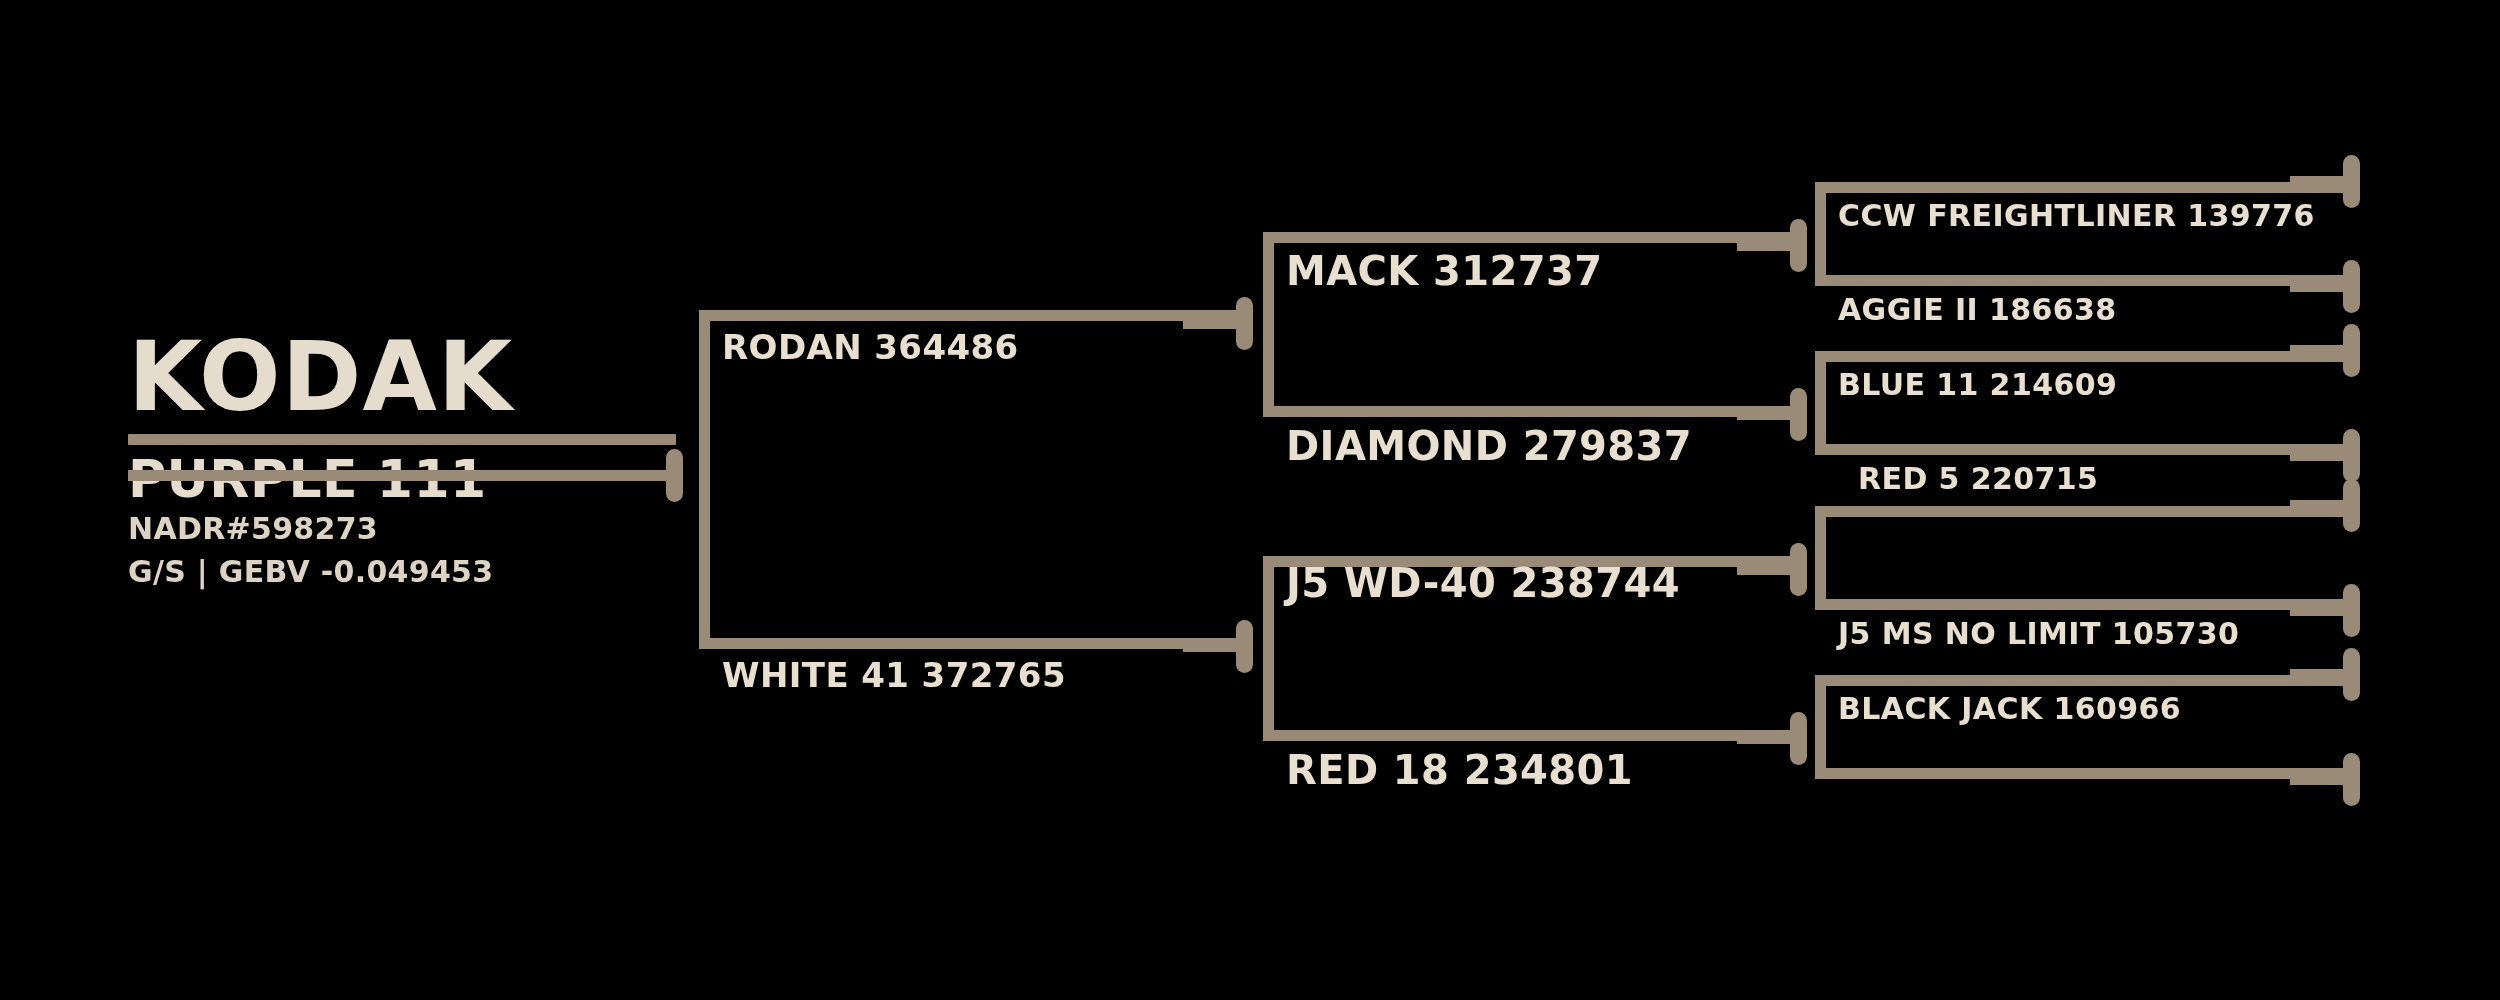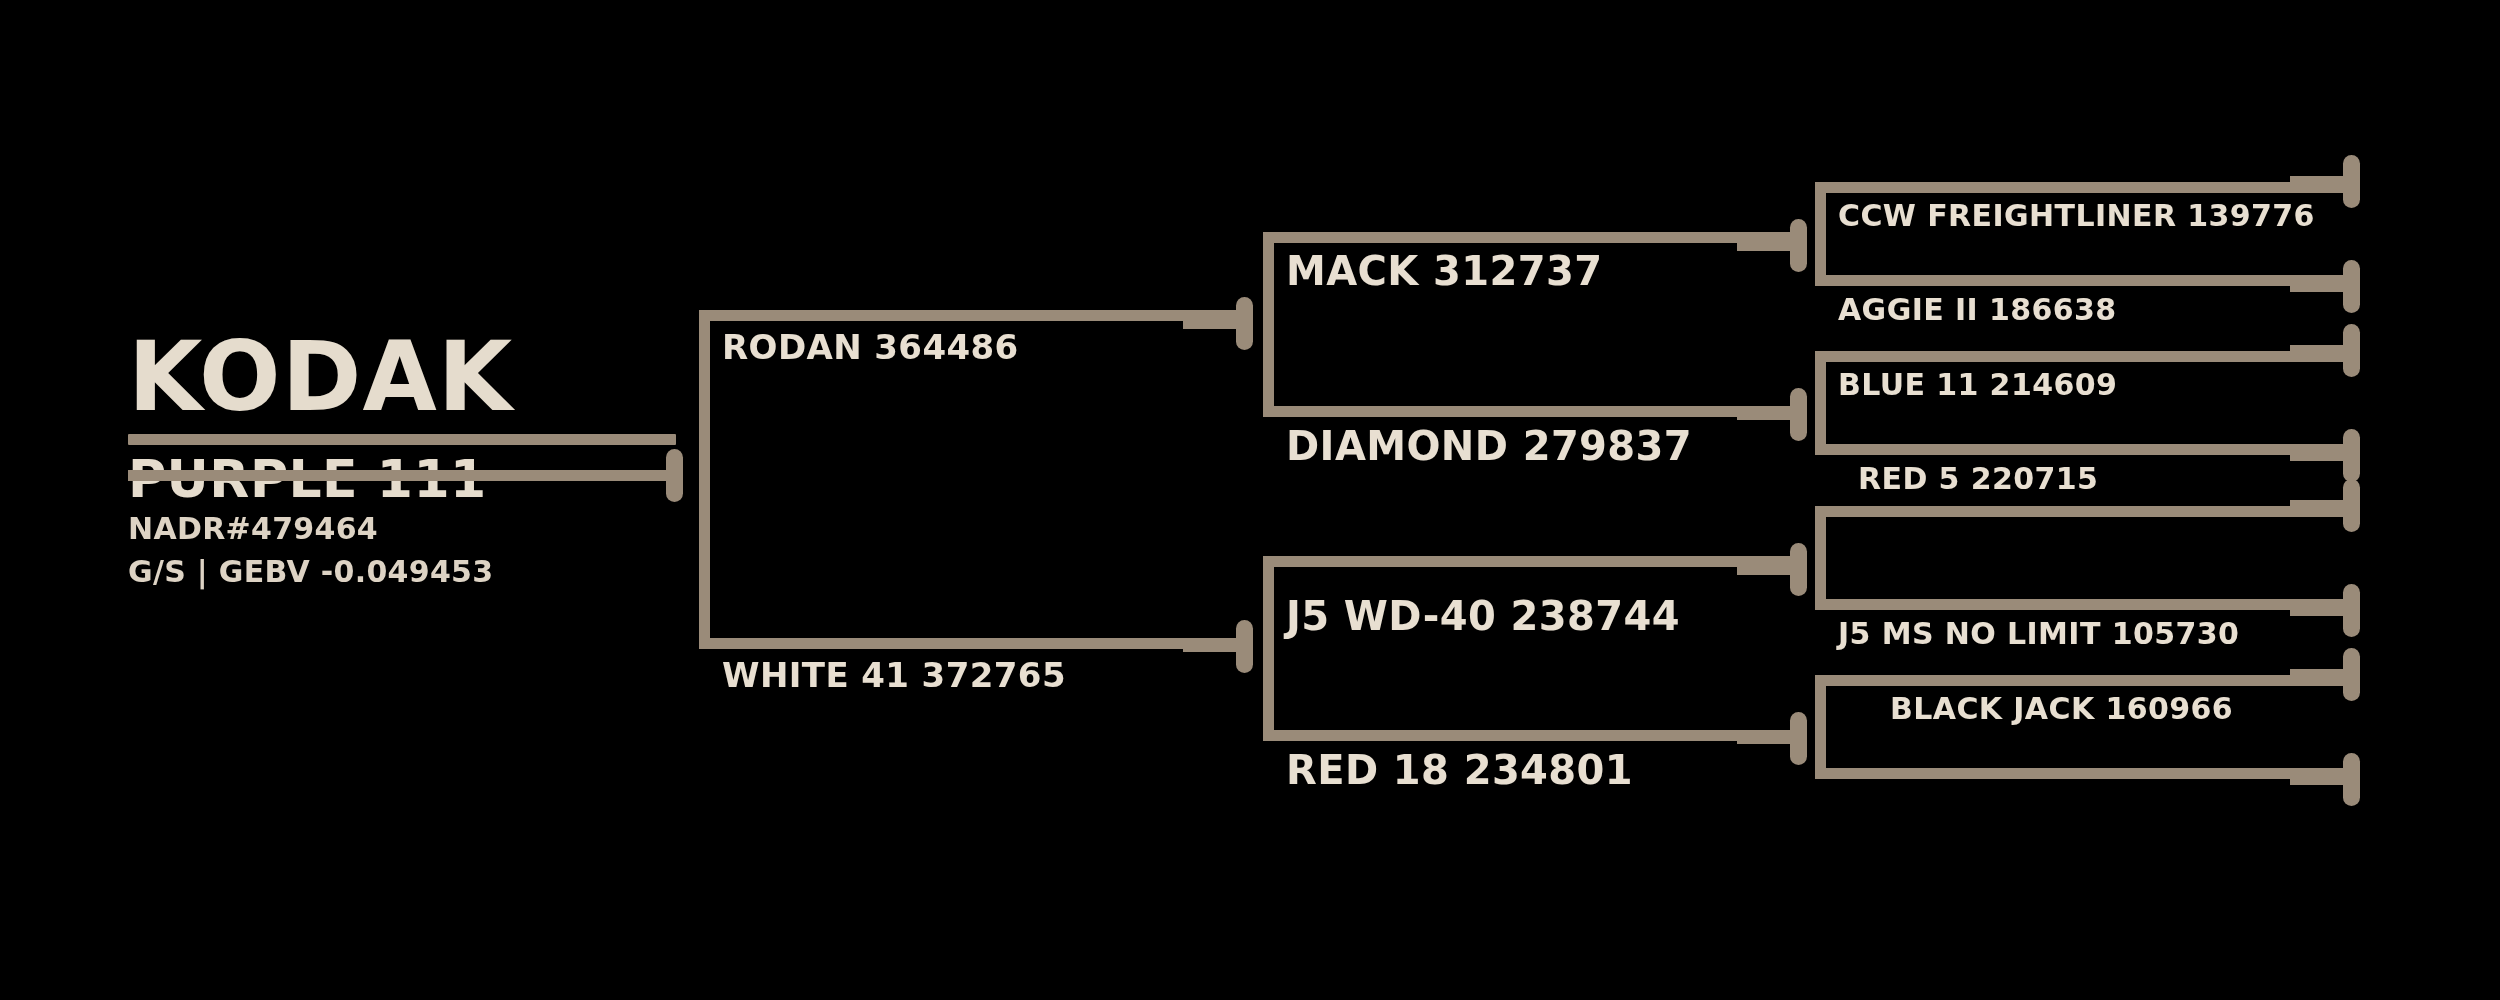--- a/index.html
+++ b/index.html
@@ -106,21 +106,21 @@
 </style>
 </head>
 <body>
 
 <div id="pedigree">
 
   <div class="root-block">
     <div class="root-name">KODAK</div>
     <div class="root-rule"></div>
     <div class="root-sub">PURPLE 111</div>
-    <div class="root-meta">NADR#479464</div>
+    <div class="root-meta">NADR#598273</div>
     <div class="root-meta">G/S | GEBV -0.049453</div>
   </div>
 
   <div class="stem" style="left:128px; top:470px; width:547px;"></div>
   <div class="cap" style="left:666px; top:449px; height:53px;"></div>
 
   <div class="bracket" style="left:699px; top:310px; width:540px; height:339px;"></div>
 
   <div class="ped-name g1-name" style="left:722px; top:327px;">RODAN 364486</div>
 
@@ -133,21 +133,21 @@
   <div class="cap" style="left:1236px; top:620px; height:53px;"></div>
 
   <div class="bracket" style="left:1263px; top:232px; width:530px; height:185px;"></div>
 
   <div class="ped-name g2-name" style="left:1286px; top:248px;">MACK 312737</div>
 
   <div class="ped-name g2-name" style="left:1286px; top:423px;">DIAMOND 279837</div>
 
   <div class="bracket" style="left:1263px; top:556px; width:530px; height:185px;"></div>
 
-  <div class="ped-name g2-name" style="left:1286px; top:593px;">J5 WD-40 238744</div>
+  <div class="ped-name g2-name" style="left:1286px; top:560px;">J5 WD-40 238744</div>
 
   <div class="ped-name g2-name" style="left:1286px; top:747px;">RED 18 234801</div>
 
   <div class="stem" style="left:1737px; top:240px; width:62px;"></div>
   <div class="cap" style="left:1790px; top:219px; height:53px;"></div>
 
   <div class="stem" style="left:1737px; top:409px; width:62px;"></div>
   <div class="cap" style="left:1790px; top:388px; height:53px;"></div>
 
   <div class="stem" style="left:1737px; top:564px; width:62px;"></div>
@@ -173,19 +173,19 @@
   <div class="cap" style="left:2343px; top:429px; height:53px;"></div>
 
   <div class="bracket" style="left:1815px; top:506px; width:532px; height:104px;"></div>
   <div class="ped-name g3-name" style="left:1838px; top:616px;">J5 MS NO LIMIT 105730</div>
   <div class="stem" style="left:2290px; top:500px; width:62px;"></div>
   <div class="cap" style="left:2343px; top:479px; height:53px;"></div>
   <div class="stem" style="left:2290px; top:605px; width:62px;"></div>
   <div class="cap" style="left:2343px; top:584px; height:53px;"></div>
 
   <div class="bracket" style="left:1815px; top:675px; width:532px; height:104px;"></div>
-  <div class="ped-name g3-name" style="left:1890px; top:691px;">BLACK JACK 160966</div>
+  <div class="ped-name g3-name" style="left:1838px; top:691px;">BLACK JACK 160966</div>
   <div class="stem" style="left:2290px; top:669px; width:62px;"></div>
   <div class="cap" style="left:2343px; top:648px; height:53px;"></div>
   <div class="stem" style="left:2290px; top:774px; width:62px;"></div>
   <div class="cap" style="left:2343px; top:753px; height:53px;"></div>
 
 </div>
 
 </body></html>

